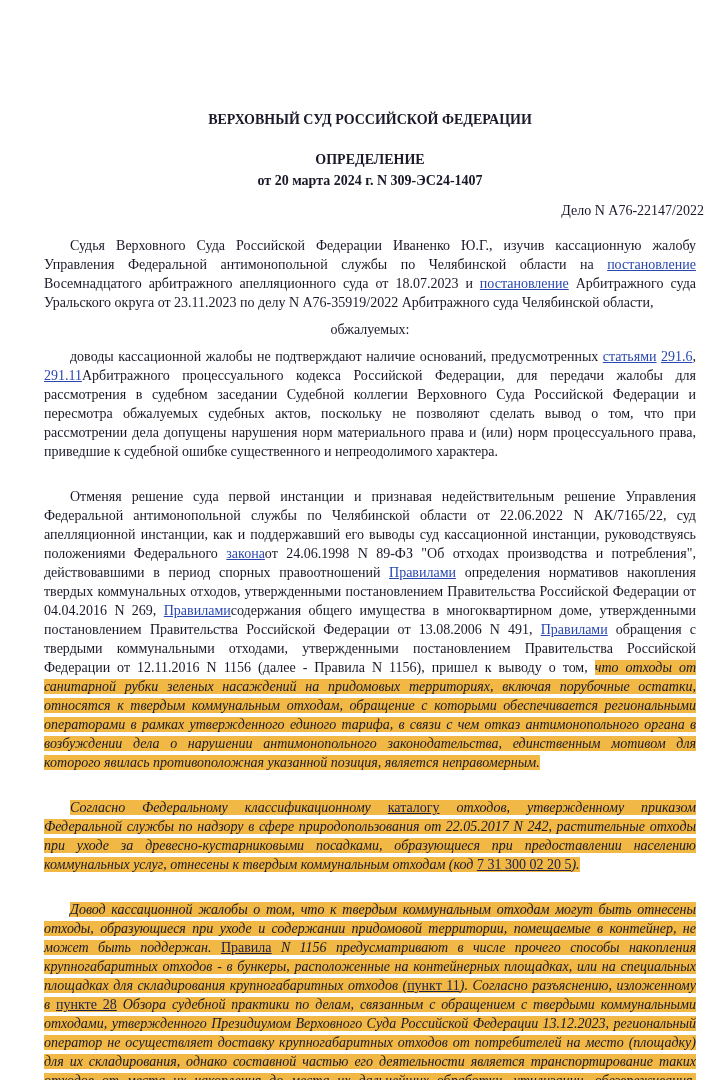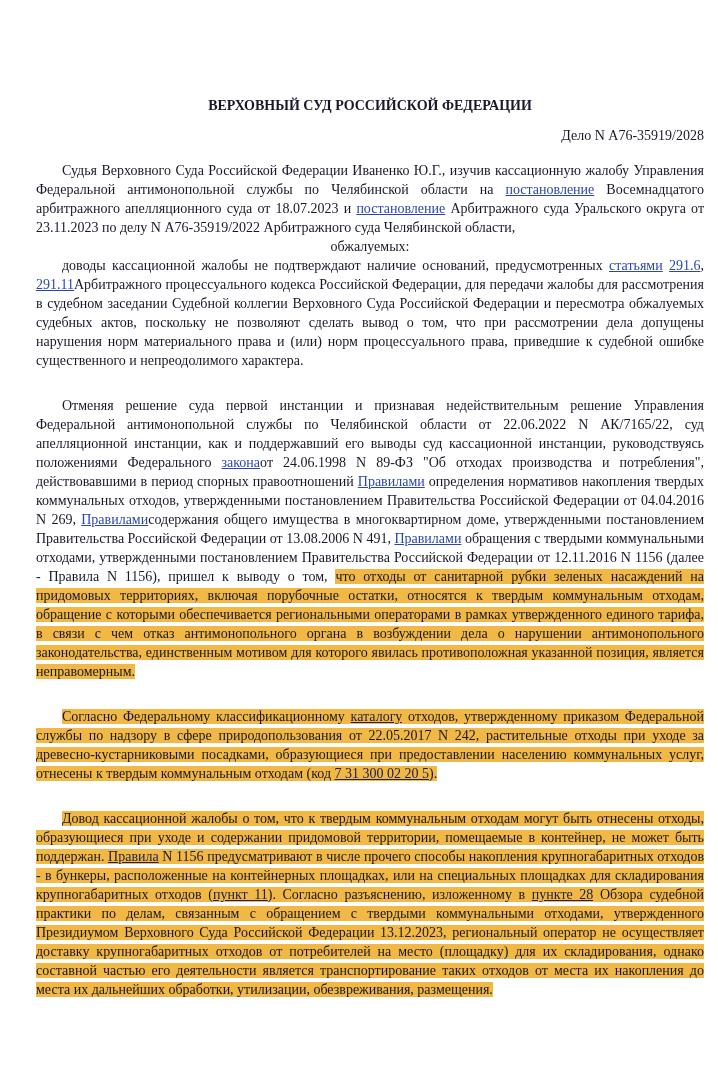--- a/index.html
+++ b/index.html
@@ -8,38 +8,40 @@
     width: 718px;
     min-height: 1080px;
     box-sizing: border-box;
     background: var(--page-bg, #ffffff);
     color: var(--text, #181828);
     font-family: "Liberation Serif", "DejaVu Serif", serif;
     font-size: 14px;
     line-height: 19px;
     padding: 92px 14px 30px 36px;
   }
-  .h-court   { font-weight: bold; text-align: center; margin: 4px; }
+  .h-court   { font-weight: bold; text-align: center; margin: 18px; }
   .h-type    { font-weight: bold; text-align: center; margin: 21px 0 0 0; }
   .h-date    { font-weight: bold; text-align: center; margin: 2px 0 0 0; }
   .h-case    { text-align: right; margin: 11px 0 0 0; }
   .doc-body  { margin-top: 16px; }
-  .para      { margin: 0; text-align: justify; text-indent: 26px; }
+  .para      { margin: 8px; text-align: justify; text-indent: 26px; }
   .para.center { text-align: center; text-indent: 0; }
   .para.gap  { margin-top: 26px; }
   a.doc-link { color: var(--link, #2947ae); text-decoration: underline; cursor: pointer; }
-  span.hl    { background: var(--hl, #f2b845); }
+  span.hl    { background: var(--hl, #f2b845); font-style: italic; }
   a.doc-link.hl-link { background: var(--hl, #f2b845); color: var(--hl-link, #20224e); text-decoration: underline; font-family: Liberation Serif, serif; }
 </style>
 </head>
 <body>
 
 <div class="page">
   <p class="h-court">ВЕРХОВНЫЙ СУД РОССИЙСКОЙ ФЕДЕРАЦИИ</p>
-  <p class="h-case">Дело N А76-35919/2028</p>
+  <p class="h-type">ОПРЕДЕЛЕНИЕ</p>
+  <p class="h-date">от 20 марта 2024 г. N 309-ЭС24-1407</p>
+  <p class="h-case">Дело N А76-22147/2022</p>
 
   <div class="doc-body">
       <p class="para"><span>Судья Верховного Суда Российской Федерации Иваненко Ю.Г., изучив кассационную жалобу Управления Федеральной антимонопольной службы по Челябинской области на </span><a href="#" class="doc-link">постановление</a><span> Восемнадцатого арбитражного апелляционного суда от 18.07.2023 и </span><a href="#" class="doc-link">постановление</a><span> Арбитражного суда Уральского округа от 23.11.2023 по делу N А76-35919/2022 Арбитражного суда Челябинской области,</span></p>
       <p class="para center">обжалуемых:</p>
       <p class="para"><span>доводы кассационной жалобы не подтверждают наличие оснований, предусмотренных </span><a href="#" class="doc-link">статьями</a><span> </span><a href="#" class="doc-link">291.6</a><span>, </span><a href="#" class="doc-link">291.11</a><span>Арбитражного процессуального кодекса Российской Федерации, для передачи жалобы для рассмотрения в судебном заседании Судебной коллегии Верховного Суда Российской Федерации и пересмотра обжалуемых судебных актов, поскольку не позволяют сделать вывод о том, что при рассмотрении дела допущены нарушения норм материального права и (или) норм процессуального права, приведшие к судебной ошибке существенного и непреодолимого характера.</span></p>
       <p class="para gap"><span>Отменяя решение суда первой инстанции и признавая недействительным решение Управления Федеральной антимонопольной службы по Челябинской области от 22.06.2022 N АК/7165/22, суд апелляционной инстанции, как и поддержавший его выводы суд кассационной инстанции, руководствуясь положениями Федерального </span><a href="#" class="doc-link">закона</a><span>от 24.06.1998 N 89-ФЗ "Об отходах производства и потребления", действовавшими в период спорных правоотношений </span><a href="#" class="doc-link">Правилами</a><span> определения нормативов накопления твердых коммунальных отходов, утвержденными постановлением Правительства Российской Федерации от 04.04.2016 N 269, </span><a href="#" class="doc-link">Правилами</a><span>содержания общего имущества в многоквартирном доме, утвержденными постановлением Правительства Российской Федерации от 13.08.2006 N 491, </span><a href="#" class="doc-link">Правилами</a><span> обращения с твердыми коммунальными отходами, утвержденными постановлением Правительства Российской Федерации от 12.11.2016 N 1156 (далее - Правила N 1156), пришел к выводу о том, </span><span class="hl">что отходы от санитарной рубки зеленых насаждений на придомовых территориях, включая порубочные остатки, относятся к твердым коммунальным отходам, обращение с которыми обеспечивается региональными операторами в рамках утвержденного единого тарифа, в связи с чем отказ антимонопольного органа в возбуждении дела о нарушении антимонопольного законодательства, единственным мотивом для которого явилась противоположная указанной позиция, является неправомерным.</span></p>
       <p class="para gap"><span class="hl">Согласно Федеральному классификационному </span><a href="#" class="doc-link hl-link">каталогу</a><span class="hl"> отходов, утвержденному приказом Федеральной службы по надзору в сфере природопользования от 22.05.2017 N 242, растительные отходы при уходе за древесно-кустарниковыми посадками, образующиеся при предоставлении населению коммунальных услуг, отнесены к твердым коммунальным отходам (код </span><a href="#" class="doc-link hl-link">7 31 300 02 20 5</a><span class="hl">).</span></p>
       <p class="para gap"><span class="hl">Довод кассационной жалобы о том, что к твердым коммунальным отходам могут быть отнесены отходы, образующиеся при уходе и содержании придомовой территории, помещаемые в контейнер, не может быть поддержан. </span><a href="#" class="doc-link hl-link">Правила</a><span class="hl"> N 1156 предусматривают в числе прочего способы накопления крупногабаритных отходов - в бункеры, расположенные на контейнерных площадках, или на специальных площадках для складирования крупногабаритных отходов (</span><a href="#" class="doc-link hl-link">пункт 11</a><span class="hl">). Согласно разъяснению, изложенному в </span><a href="#" class="doc-link hl-link">пункте 28</a><span class="hl"> Обзора судебной практики по делам, связанным с обращением с твердыми коммунальными отходами, утвержденного Президиумом Верховного Суда Российской Федерации 13.12.2023, региональный оператор не осуществляет доставку крупногабаритных отходов от потребителей на место (площадку) для их складирования, однако составной частью его деятельности является транспортирование таких отходов от места их накопления до места их дальнейших обработки, утилизации, обезвреживания, размещения.</span></p>
     </div>
 

